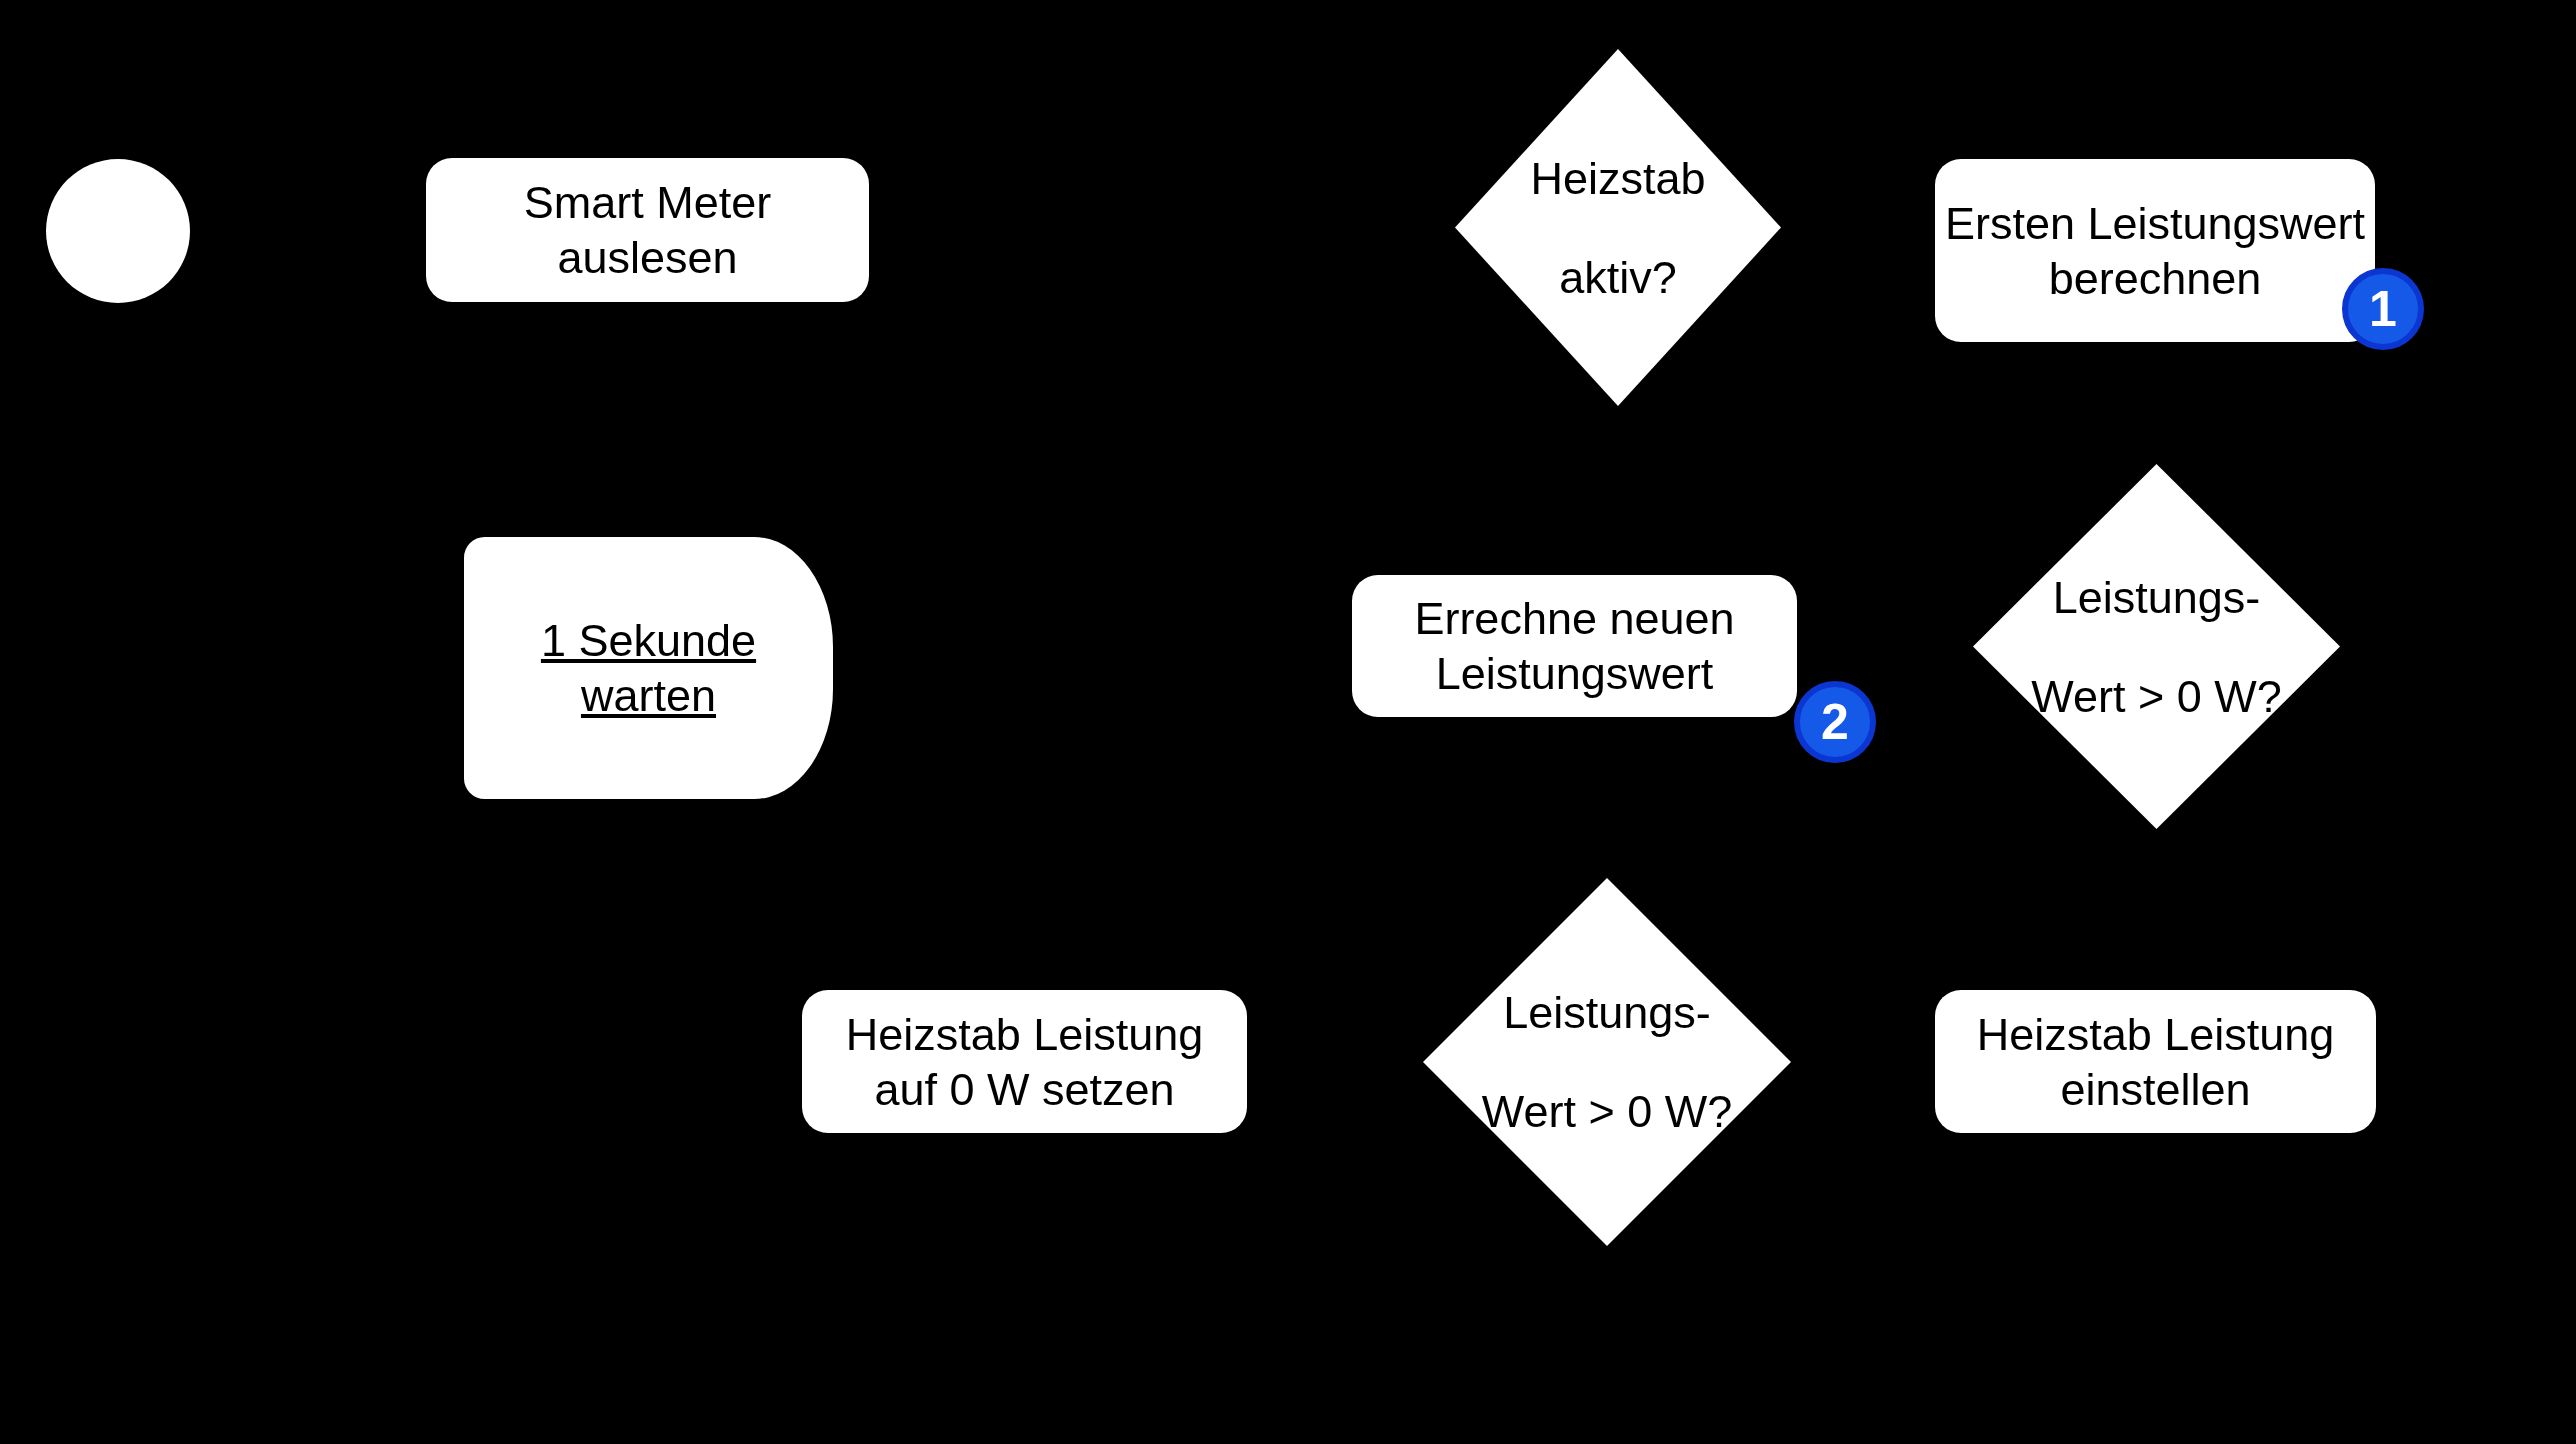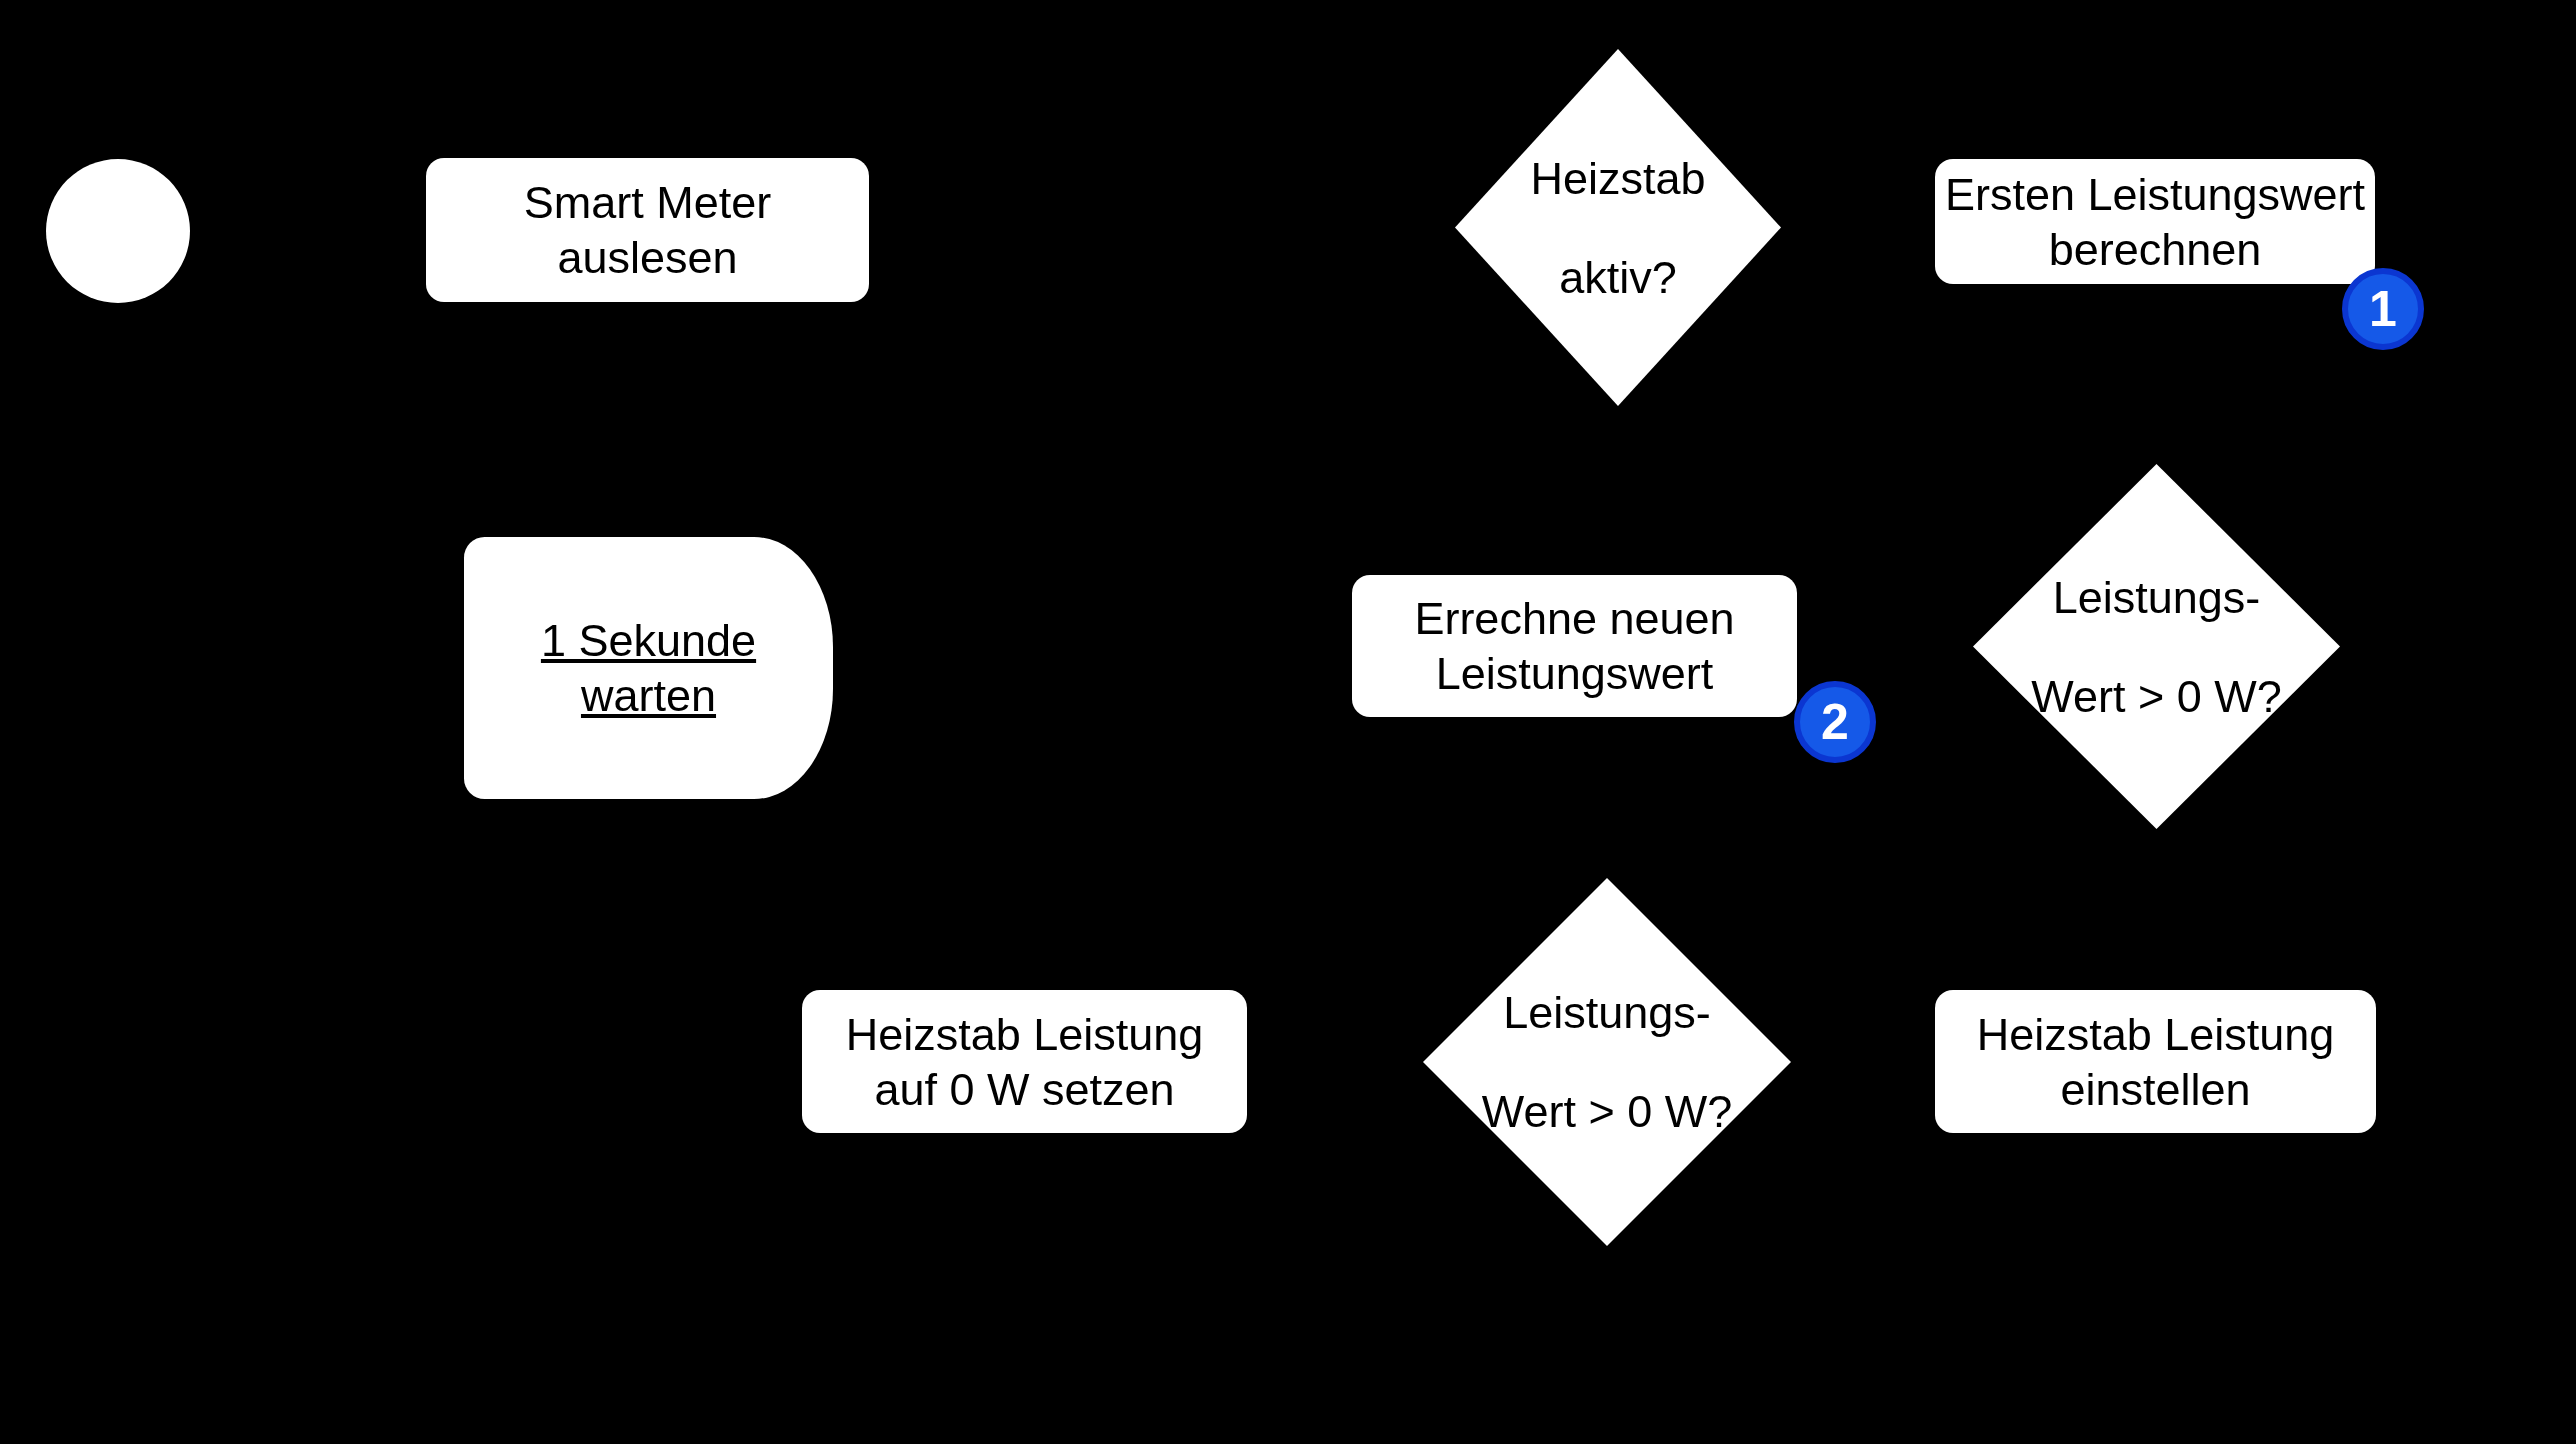--- a/index.html
+++ b/index.html
@@ -22,21 +22,21 @@
     align-items: center;
     justify-content: center;
     text-align: center;
     color: var(--shape-text, #000000);
     font-size: 45px;
     line-height: 55px;
     white-space: nowrap;
   }
   .process {
     background: var(--shape-fill, #ffffff);
-    border-radius: 18px;
+    border-radius: 26px;
   }
   .delay {
     background: var(--shape-fill, #ffffff);
     
     border-radius: 20.6px 79px 79px 20.6px / 20.6px 110px 110px 20.6px;
   }
   .start-circle {
     background: var(--shape-fill, #ffffff);
     border-radius: 50%;
   }
@@ -77,21 +77,21 @@
     display: flex;
     align-items: center;
     justify-content: center;
     z-index: 2;
   }
 
   
   #n-start        { left: 46px;   top: 159px;  width: 144px; height: 144px; }
   #n-smart-meter  { left: 426px;  top: 158px;  width: 443px; height: 144px; }
   #n-heizstab-aktiv { left: 1455px; top: 49px; width: 326px; height: 357px; }
-  #n-ersten       { left: 1935px; top: 159px;  width: 440px; height: 125px; }
+  #n-ersten       { left: 1935px; top: 159px;  width: 440px; height: 183px; }
   #n-warten       { left: 464px;  top: 537px;  width: 369px; height: 262px; text-decoration: underline; }
   #n-errechne     { left: 1352px; top: 575px;  width: 445px; height: 142px; }
   #n-lw1          { left: 1973px; top: 464px;  width: 367px; height: 365px; }
   #n-heizstab-0w  { left: 802px;  top: 990px; width: 445px; height: 143px; }
   #n-lw2          { left: 1423px; top: 878px; width: 368px; height: 368px; }
   #n-einstellen   { left: 1935px; top: 990px; width: 441px; height: 143px; }
   #badge-1        { left: 2342px; top: 268px; }
   #badge-2        { left: 1794px; top: 681px; }
 </style>
 </head>

